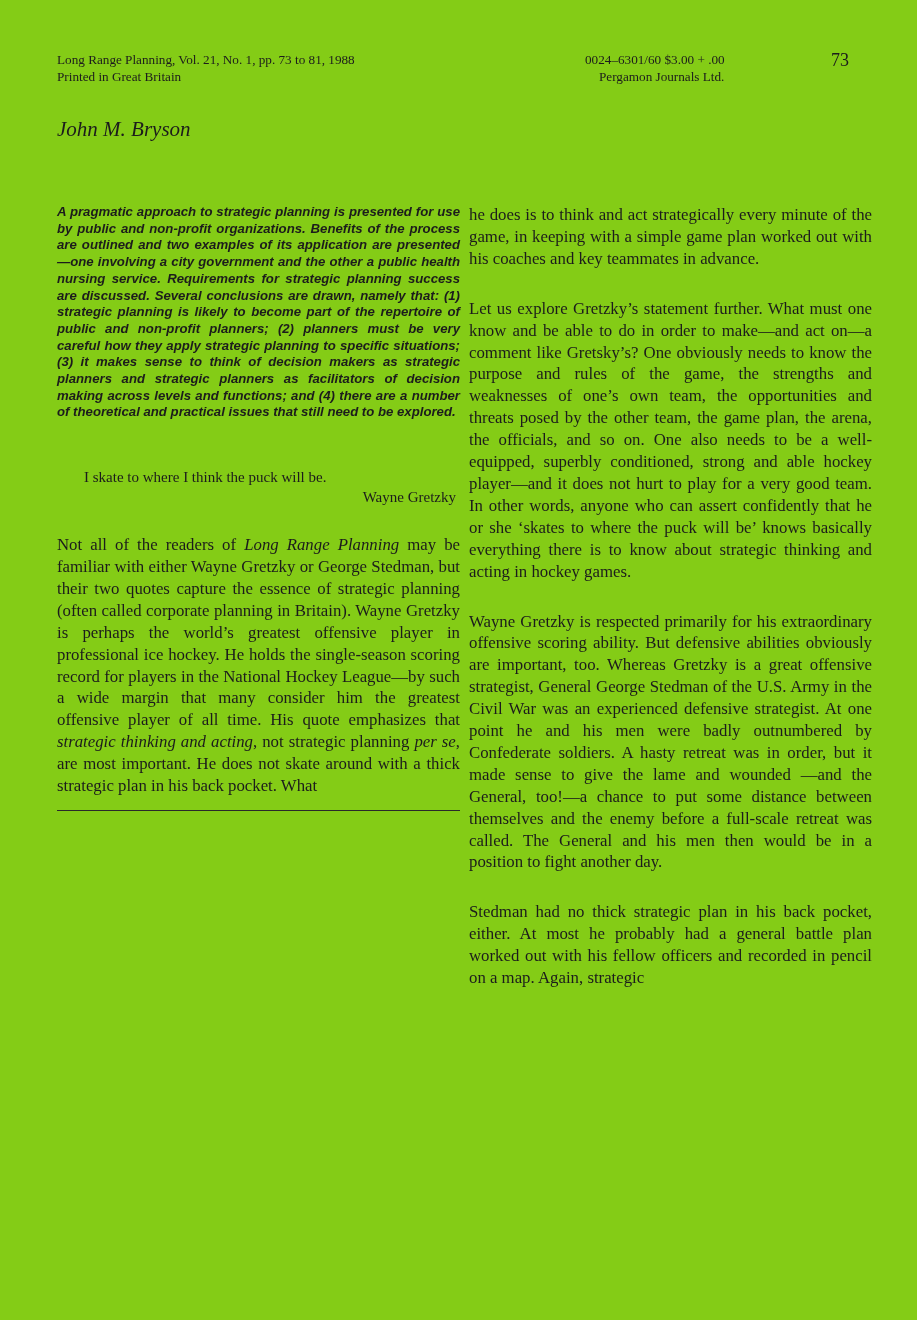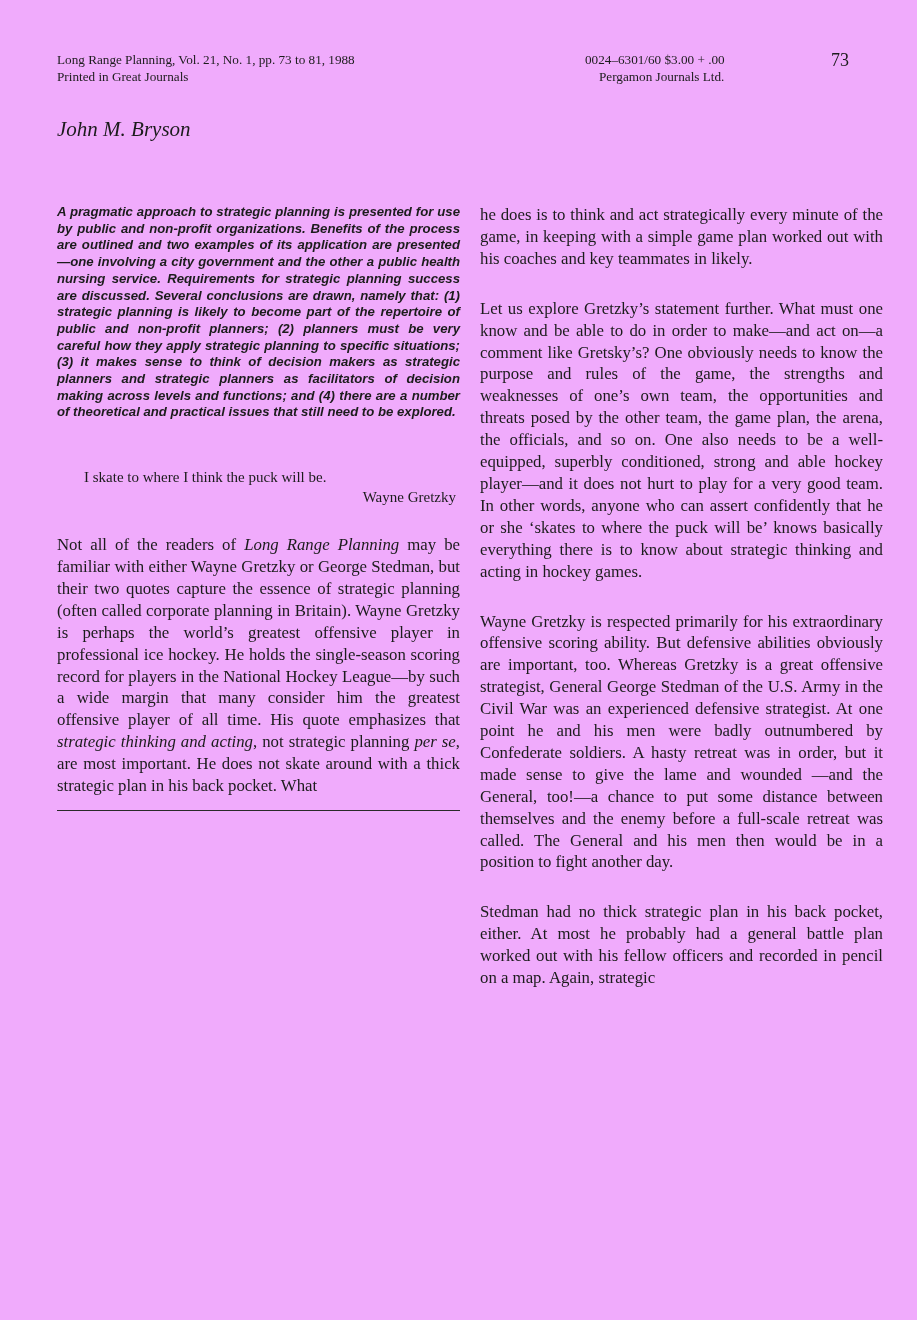--- a/index.html
+++ b/index.html
@@ -2,21 +2,21 @@
 <html><head>
 <meta charset="utf-8">
 <style>
   * { margin: 0; padding: 0; box-sizing: border-box; }
   html, body { background: #e8e8e6; }
   .page {
     position: relative;
     width: 917px;
     height: 1320px;
     margin: 0 auto;
-    background: #f0abfc;
+    background: #84cc16;
     color: #1c1c1c;
     font-family: "Liberation Serif", serif;
     padding: 52px 37px 30px 57px;
     overflow: hidden;
   }
   
   .masthead {
     display: flex;
     align-items: flex-start;
     font-size: 13.2px;
@@ -41,21 +41,21 @@
     max-width: 800px;
   }
   .author {
     margin-top: 32px;
     font-style: italic;
     font-size: 21px;
   }
   
   .columns {
     display: flex;
-    gap: 20px;
+    gap: 9px;
     margin-top: 62px;
   }
   .col-left  { width: 403px; flex: 0 0 403px; }
   .col-right { width: 403px; flex: 0 0 403px; }
   .abstract {
     font-family: "Liberation Sans", sans-serif;
     font-style: italic;
     font-weight: 700;
     font-size: 13.2px;
     line-height: 16.7px;
@@ -87,21 +87,21 @@
   }
 </style>
 </head>
 <body>
 
 <div class="page">
 
   <header class="masthead">
     <div class="masthead-left">
       <div>Long Range Planning, Vol. 21, No. 1, pp. 73 to 81, 1988</div>
-      <div>Printed in Great Journals</div>
+      <div>Printed in Great Britain</div>
     </div>
     <div class="masthead-right">
       <div>0024–6301/60 $3.00 + .00</div>
       <div class="pub-line2">Pergamon Journals Ltd.</div>
     </div>
     <div class="page-num">73</div>
   </header>
 
 
   <div class="author">John M. Bryson</div>
@@ -116,20 +116,20 @@
         <div class="quote-attr">Wayne Gretzky</div>
       </div>
 
 
       <p class="body-text">Not all of the readers of <i>Long Range Planning</i> may be familiar with either Wayne Gretzky or George Stedman, but their two quotes capture the essence of strategic planning (often called corporate planning in Britain). Wayne Gretzky is perhaps the world’s greatest offensive player in professional ice hockey. He holds the single-season scoring record for players in the National Hockey League—by such a wide margin that many consider him the greatest offensive player of all time. His quote emphasizes that <i>strategic thinking and acting</i>, not strategic planning <i>per se</i>, are most important. He does not skate around with a thick strategic plan in his back pocket. What</p>
 
       <hr class="footnote-rule">
     </div>
 
     <div class="col-right">
-      <p class="body-text">he does is to think and act strategically every minute of the game, in keeping with a simple game plan worked out with his coaches and key teammates in likely.</p>
+      <p class="body-text">he does is to think and act strategically every minute of the game, in keeping with a simple game plan worked out with his coaches and key teammates in advance.</p>
       <p class="body-text">Let us explore Gretzky’s statement further. What must one know and be able to do in order to make—and act on—a comment like Gretsky’s? One obviously needs to know the purpose and rules of the game, the strengths and weaknesses of one’s own team, the opportunities and threats posed by the other team, the game plan, the arena, the officials, and so on. One also needs to be a well-equipped, superbly conditioned, strong and able hockey player—and it does not hurt to play for a very good team. In other words, anyone who can assert confidently that he or she ‘skates to where the puck will be’ knows basically everything there is to know about strategic thinking and acting in hockey games.</p>
       <p class="body-text">Wayne Gretzky is respected primarily for his extraordinary offensive scoring ability. But defensive abilities obviously are important, too. Whereas Gretzky is a great offensive strategist, General George Stedman of the U.S. Army in the Civil War was an experienced defensive strategist. At one point he and his men were badly outnumbered by Confederate soldiers. A hasty retreat was in order, but it made sense to give the lame and wounded —and the General, too!—a chance to put some distance between themselves and the enemy before a full-scale retreat was called. The General and his men then would be in a position to fight another day.</p>
       <p class="body-text">Stedman had no thick strategic plan in his back pocket, either. At most he probably had a general battle plan worked out with his fellow officers and recorded in pencil on a map. Again, strategic</p>
     </div>
 
   </div>
 </div>
 
 </body></html>

